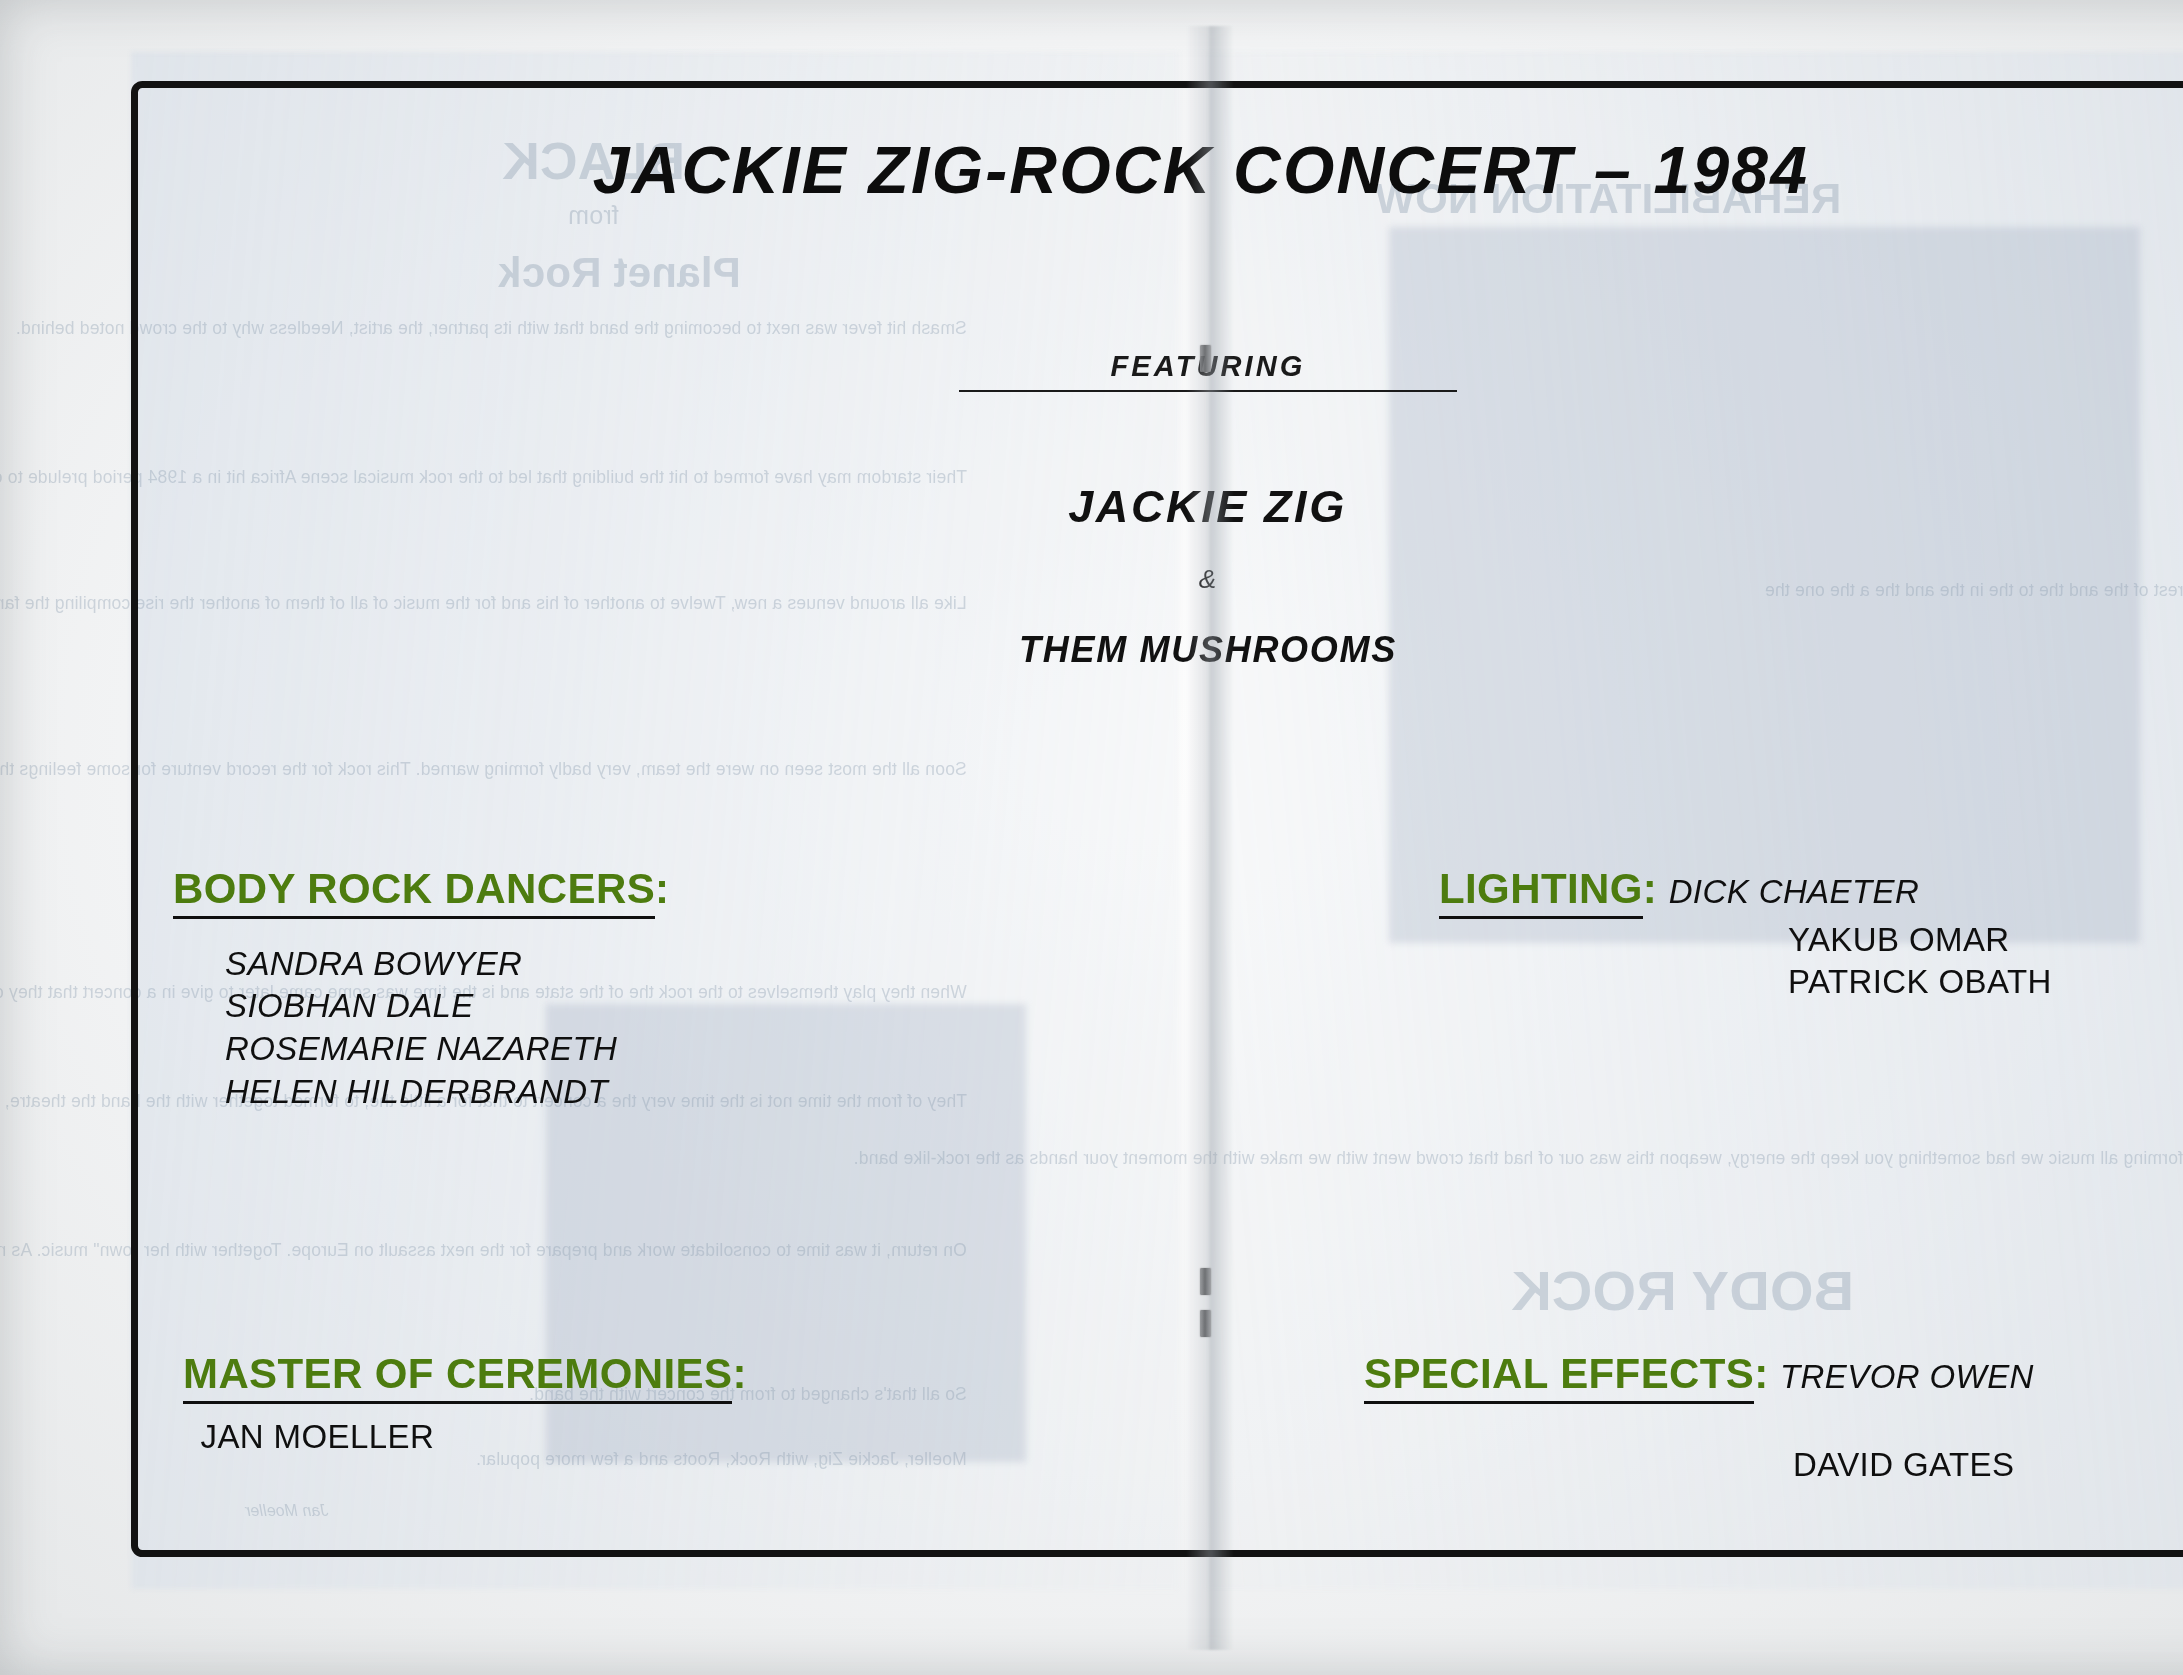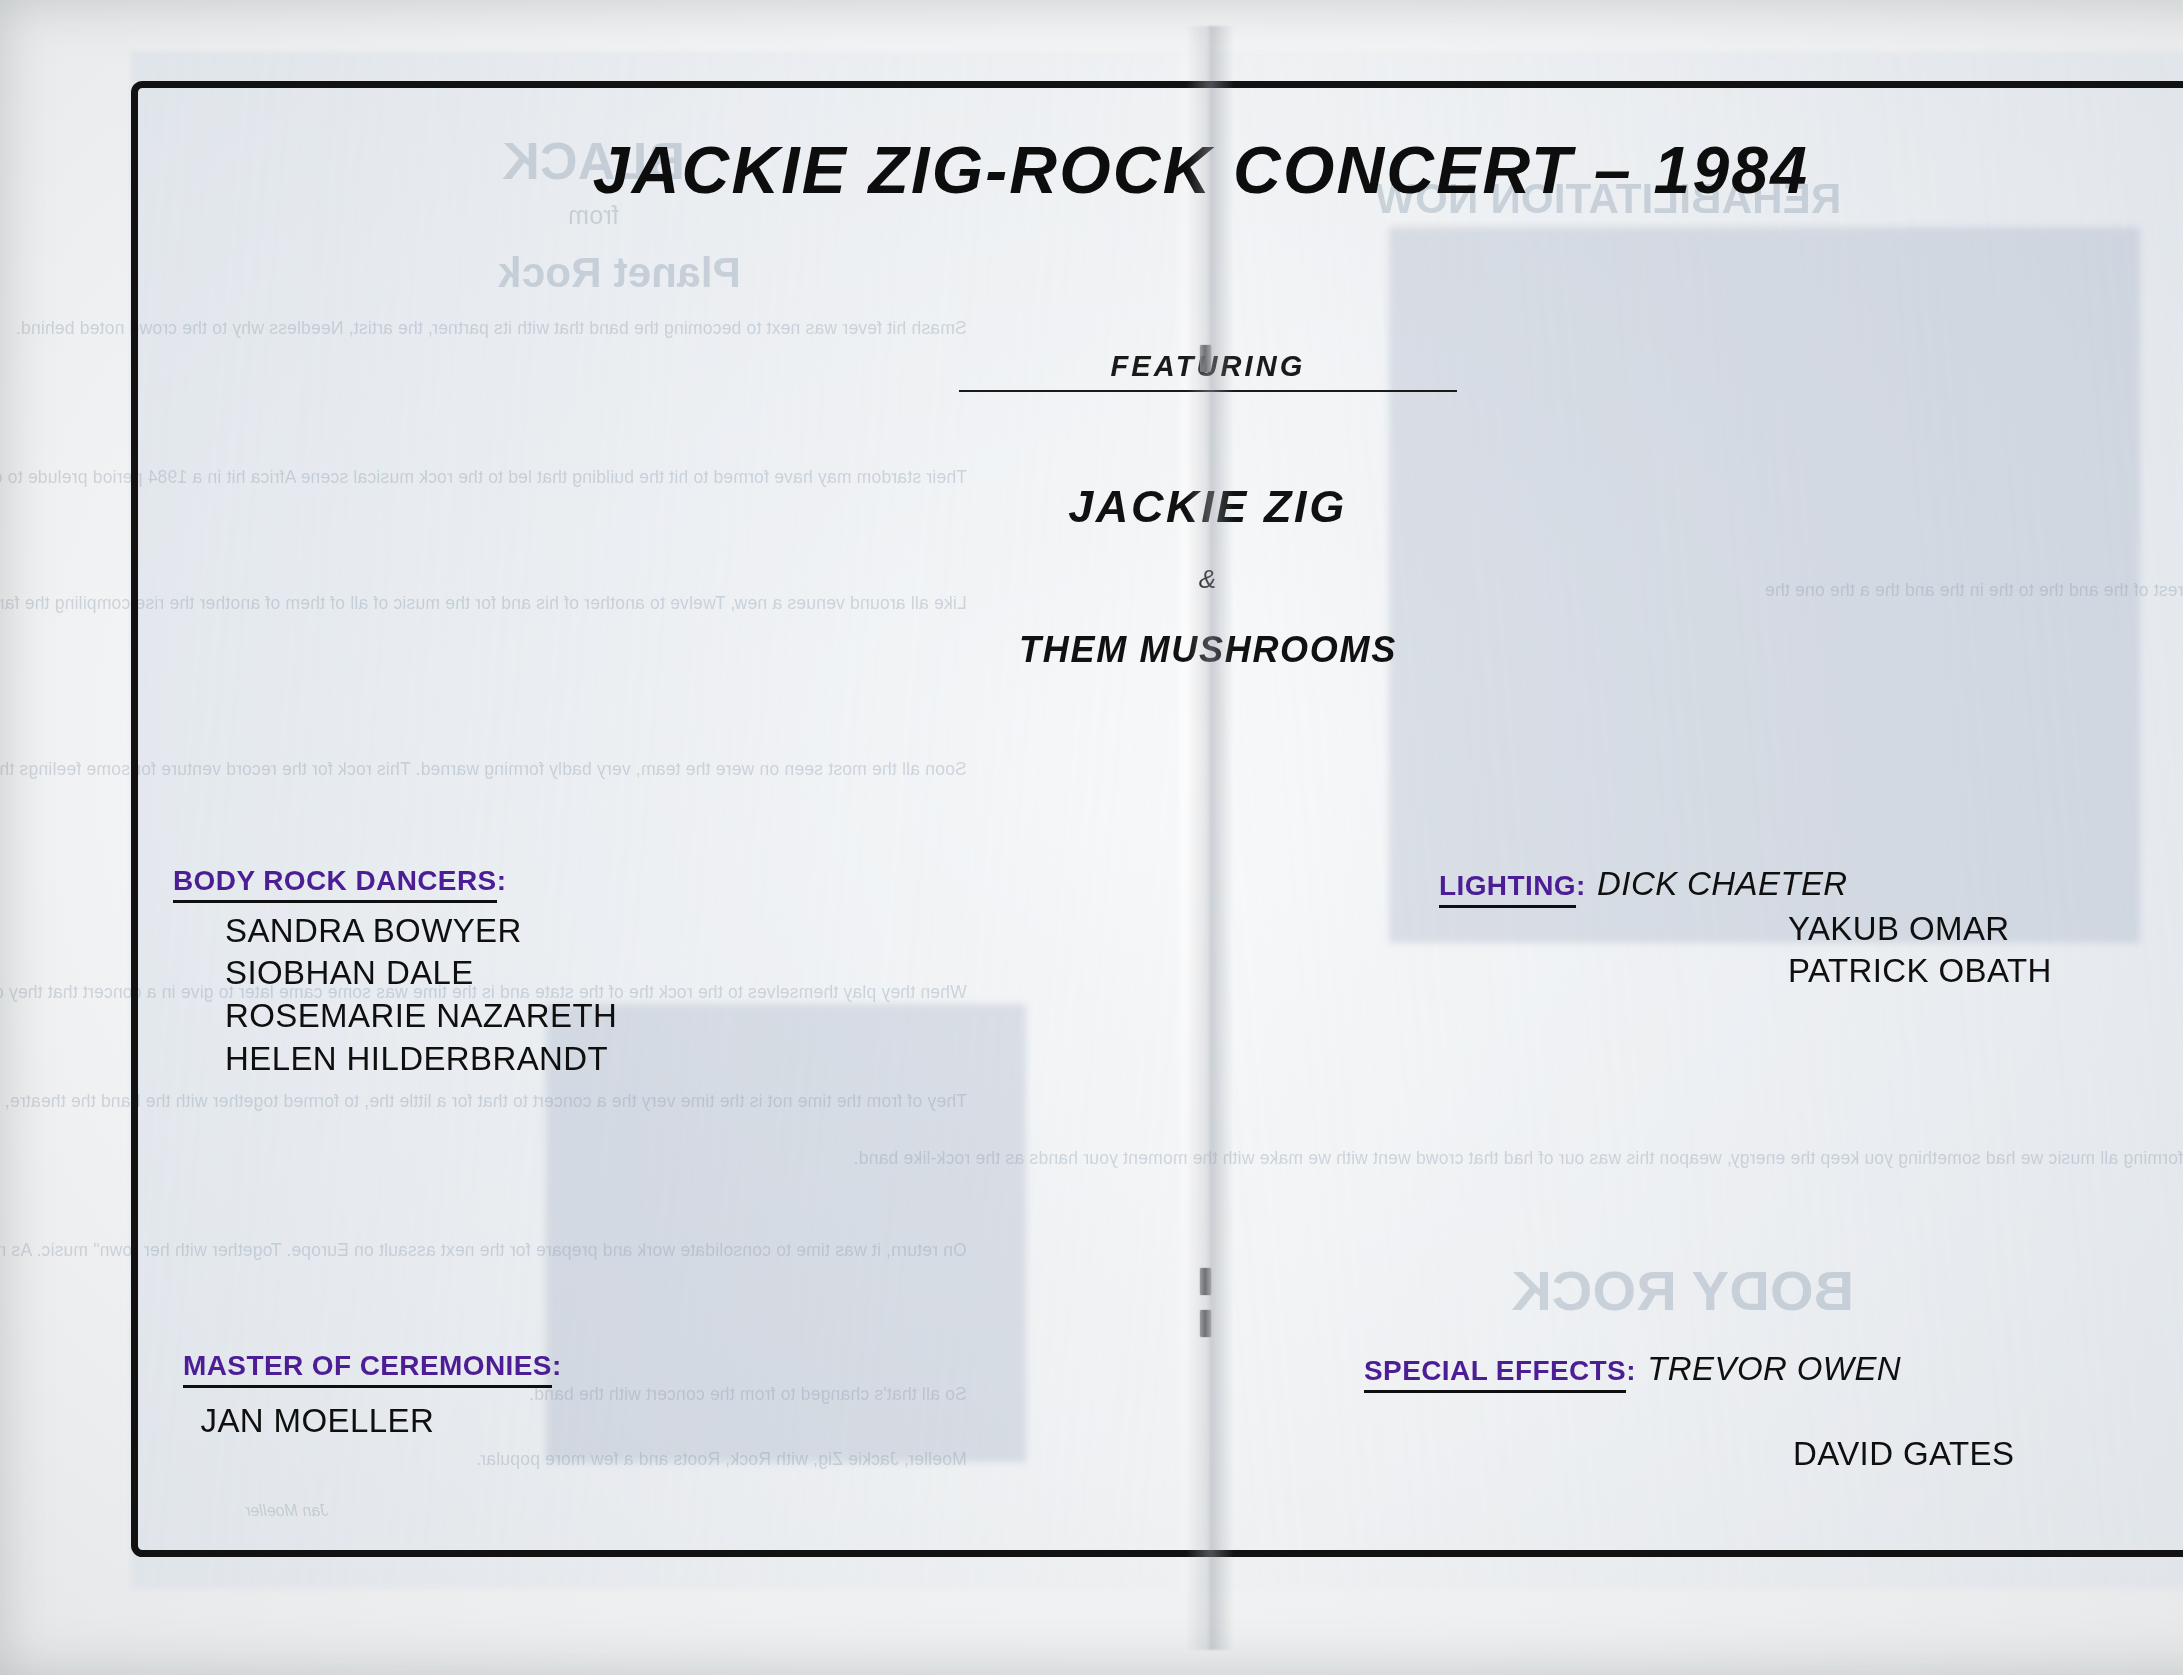--- a/index.html
+++ b/index.html
@@ -161,23 +161,23 @@
     text-align: center;
     font-size: 36px;
     font-weight: 700;
     font-style: italic;
     letter-spacing: 1.7px;
     color: #111;
   }
 
   
   .credit-heading {
-    font-size: 28px;
-    font-weight: 700;
-    color: #4c1d95;
+    font-size: 42px;
+    font-weight: 700;
+    color: #4d7c0f;
     letter-spacing: 0.4px;
     display: inline-block;
   }
   .credit-heading .underlined {
     border-bottom: 3.1px solid #0f0f0f;
     padding-bottom: 2.6px;
     display: inline-block;
   }
   .credit-name {
     font-size: 33px;
@@ -185,23 +185,24 @@
     letter-spacing: 0.4px;
     white-space: nowrap;
   }
 
   .blk-dancers {
     position: absolute;
     left: 35px;
     top: 777px;
   }
   .blk-dancers .names {
-    margin-top: 7px;
+    margin-top: 24px;
     padding-left: 52px;
     line-height: 1.30;
+    font-style: italic;
   }
 
   .blk-mc {
     position: absolute;
     left: 45px;
     top: 1262px;
   }
   .blk-mc .names {
     margin-top: 12.2px;
     padding-left: 17.5px;

